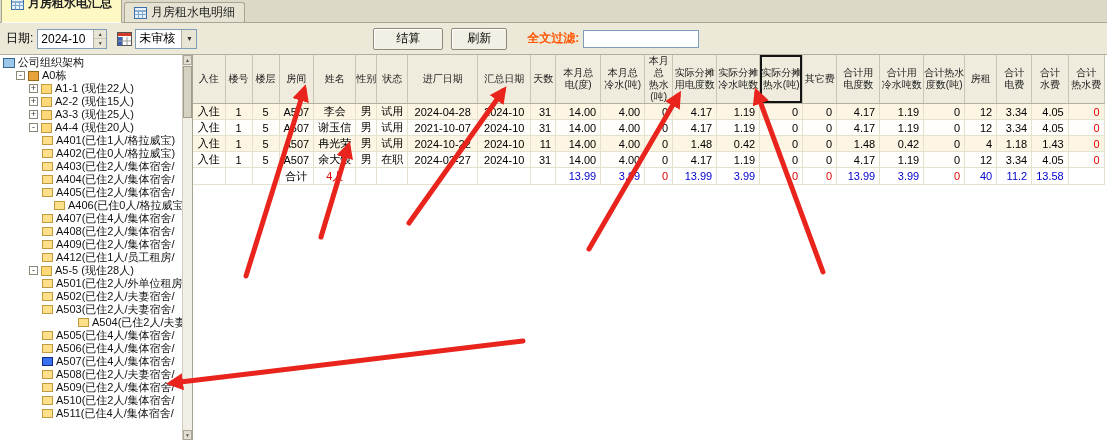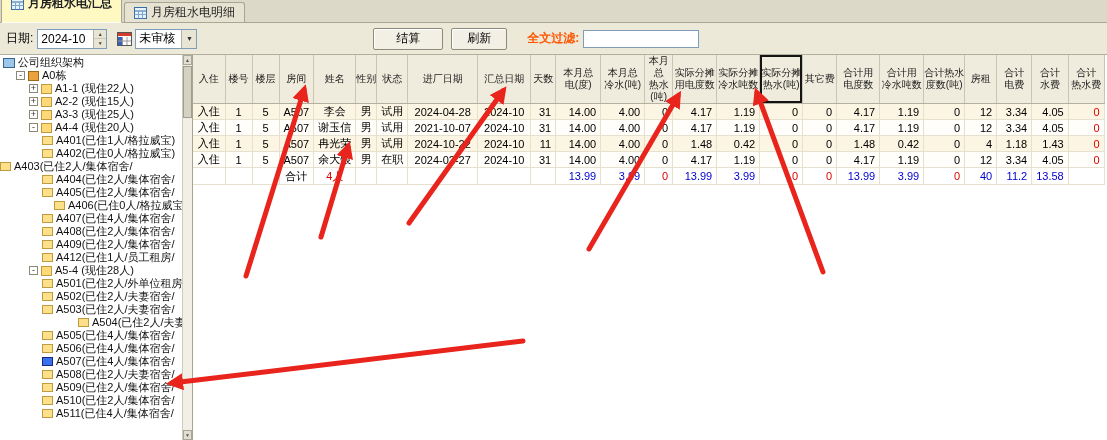--- a/index.html
+++ b/index.html
@@ -161,21 +161,21 @@
             <span class="tlabel">A4-4 (现住20人)</span>
           </div>
           <div class="tree-row" style="padding-left: 42px;">
             <span class="ticon room"></span>
             <span class="tlabel">A401(已住1人/格拉威宝)</span>
           </div>
           <div class="tree-row" style="padding-left: 42px;">
             <span class="ticon room"></span>
             <span class="tlabel">A402(已住0人/格拉威宝)</span>
           </div>
-          <div class="tree-row" style="">
+          <div class="tree-row" style="padding-left: 42px;">
             <span class="ticon room"></span>
             <span class="tlabel">A403(已住2人/集体宿舍/</span>
           </div>
           <div class="tree-row" style="padding-left: 42px;">
             <span class="ticon room"></span>
             <span class="tlabel">A404(已住2人/集体宿舍/</span>
           </div>
           <div class="tree-row" style="padding-left: 42px;">
             <span class="ticon room"></span>
             <span class="tlabel">A405(已住2人/集体宿舍/</span>
@@ -196,21 +196,21 @@
             <span class="ticon room"></span>
             <span class="tlabel">A409(已住2人/集体宿舍/</span>
           </div>
           <div class="tree-row" style="padding-left: 42px;">
             <span class="ticon room"></span>
             <span class="tlabel">A412(已住1人/员工租房/</span>
           </div>
           <div class="tree-row" style="padding-left: 29px;">
             <span class="expander">-</span>
             <span class="ticon block"></span>
-            <span class="tlabel">A5-4 (现住28人)</span>
+            <span class="tlabel">A5-5 (现住28人)</span>
           </div>
           <div class="tree-row" style="padding-left: 42px;">
             <span class="ticon room"></span>
             <span class="tlabel">A501(已住2人/外单位租房</span>
           </div>
           <div class="tree-row" style="padding-left: 42px;">
             <span class="ticon room"></span>
             <span class="tlabel">A502(已住2人/夫妻宿舍/</span>
           </div>
           <div class="tree-row" style="padding-left: 42px;">

